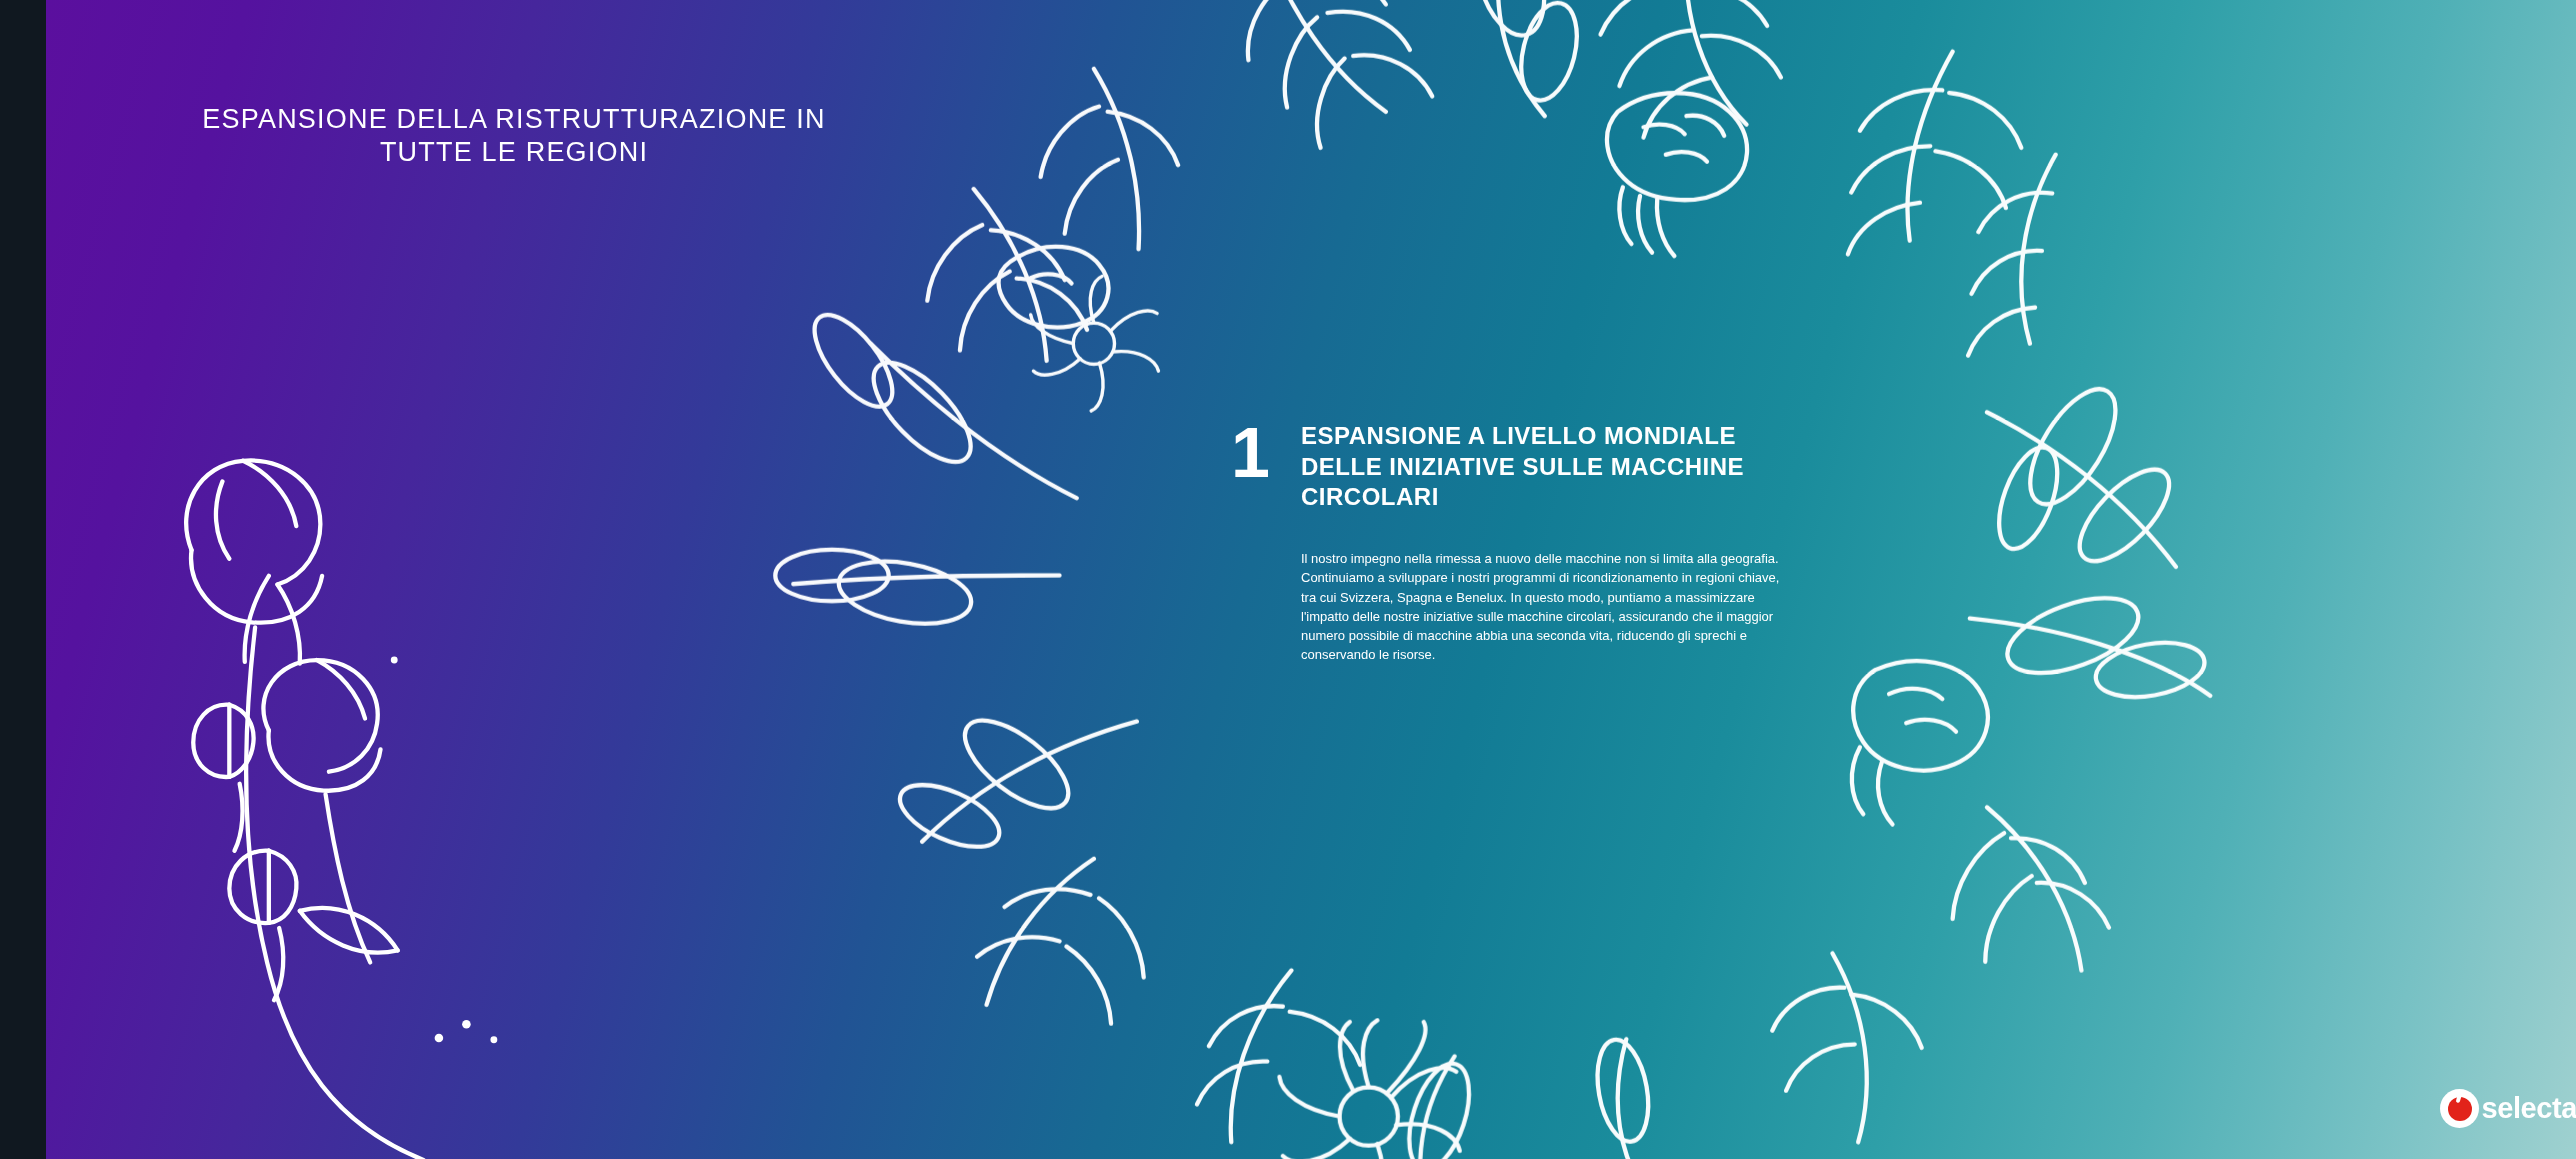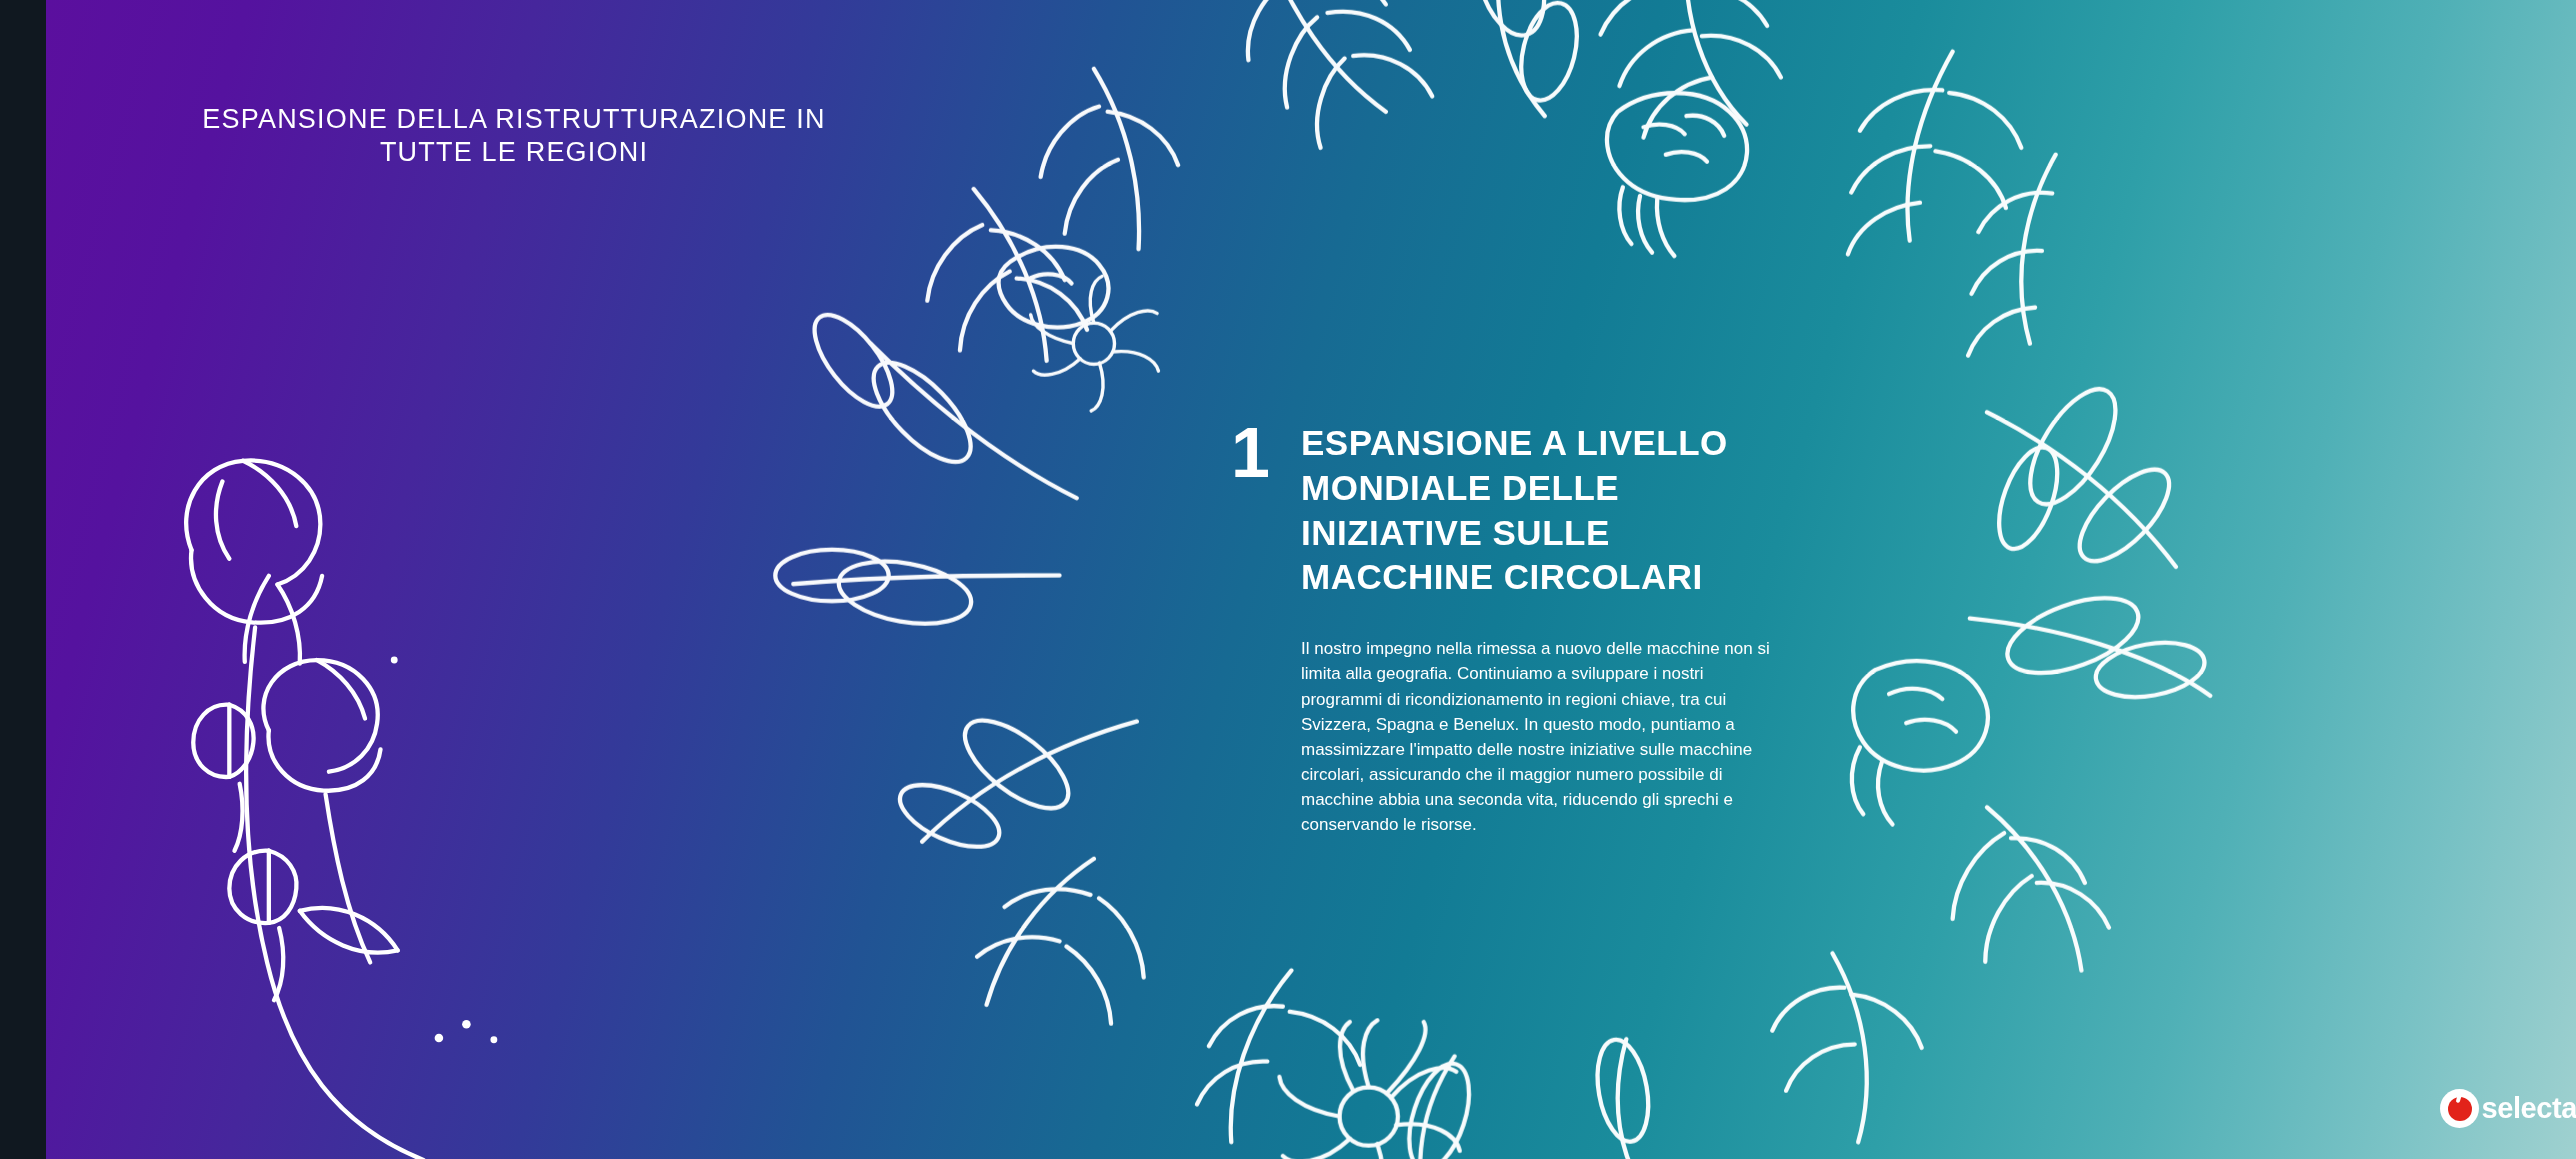--- a/index.html
+++ b/index.html
@@ -94,30 +94,30 @@
     line-height: 0.86;
     width: 70px;
     flex: 0 0 70px;
     padding-top: 1.7px;
   }
   .content-right {
     flex: 1 1 auto;
   }
   .sub-heading {
     color: #ffffff;
-    font-size: 35px;
+    font-size: 24px;
     font-weight: bold;
     line-height: 1.28;
     letter-spacing: 0.5px;
     margin: 0 0 36px 0;
     text-transform: uppercase;
   }
   .body-copy {
     color: #ffffff;
-    font-size: 17px;
+    font-size: 13px;
     line-height: 1.48;
     margin: 0;
     max-width: 498px;
   }
 
   
   .logo {
     position: absolute;
     right: 45px;
     bottom: 31px;

